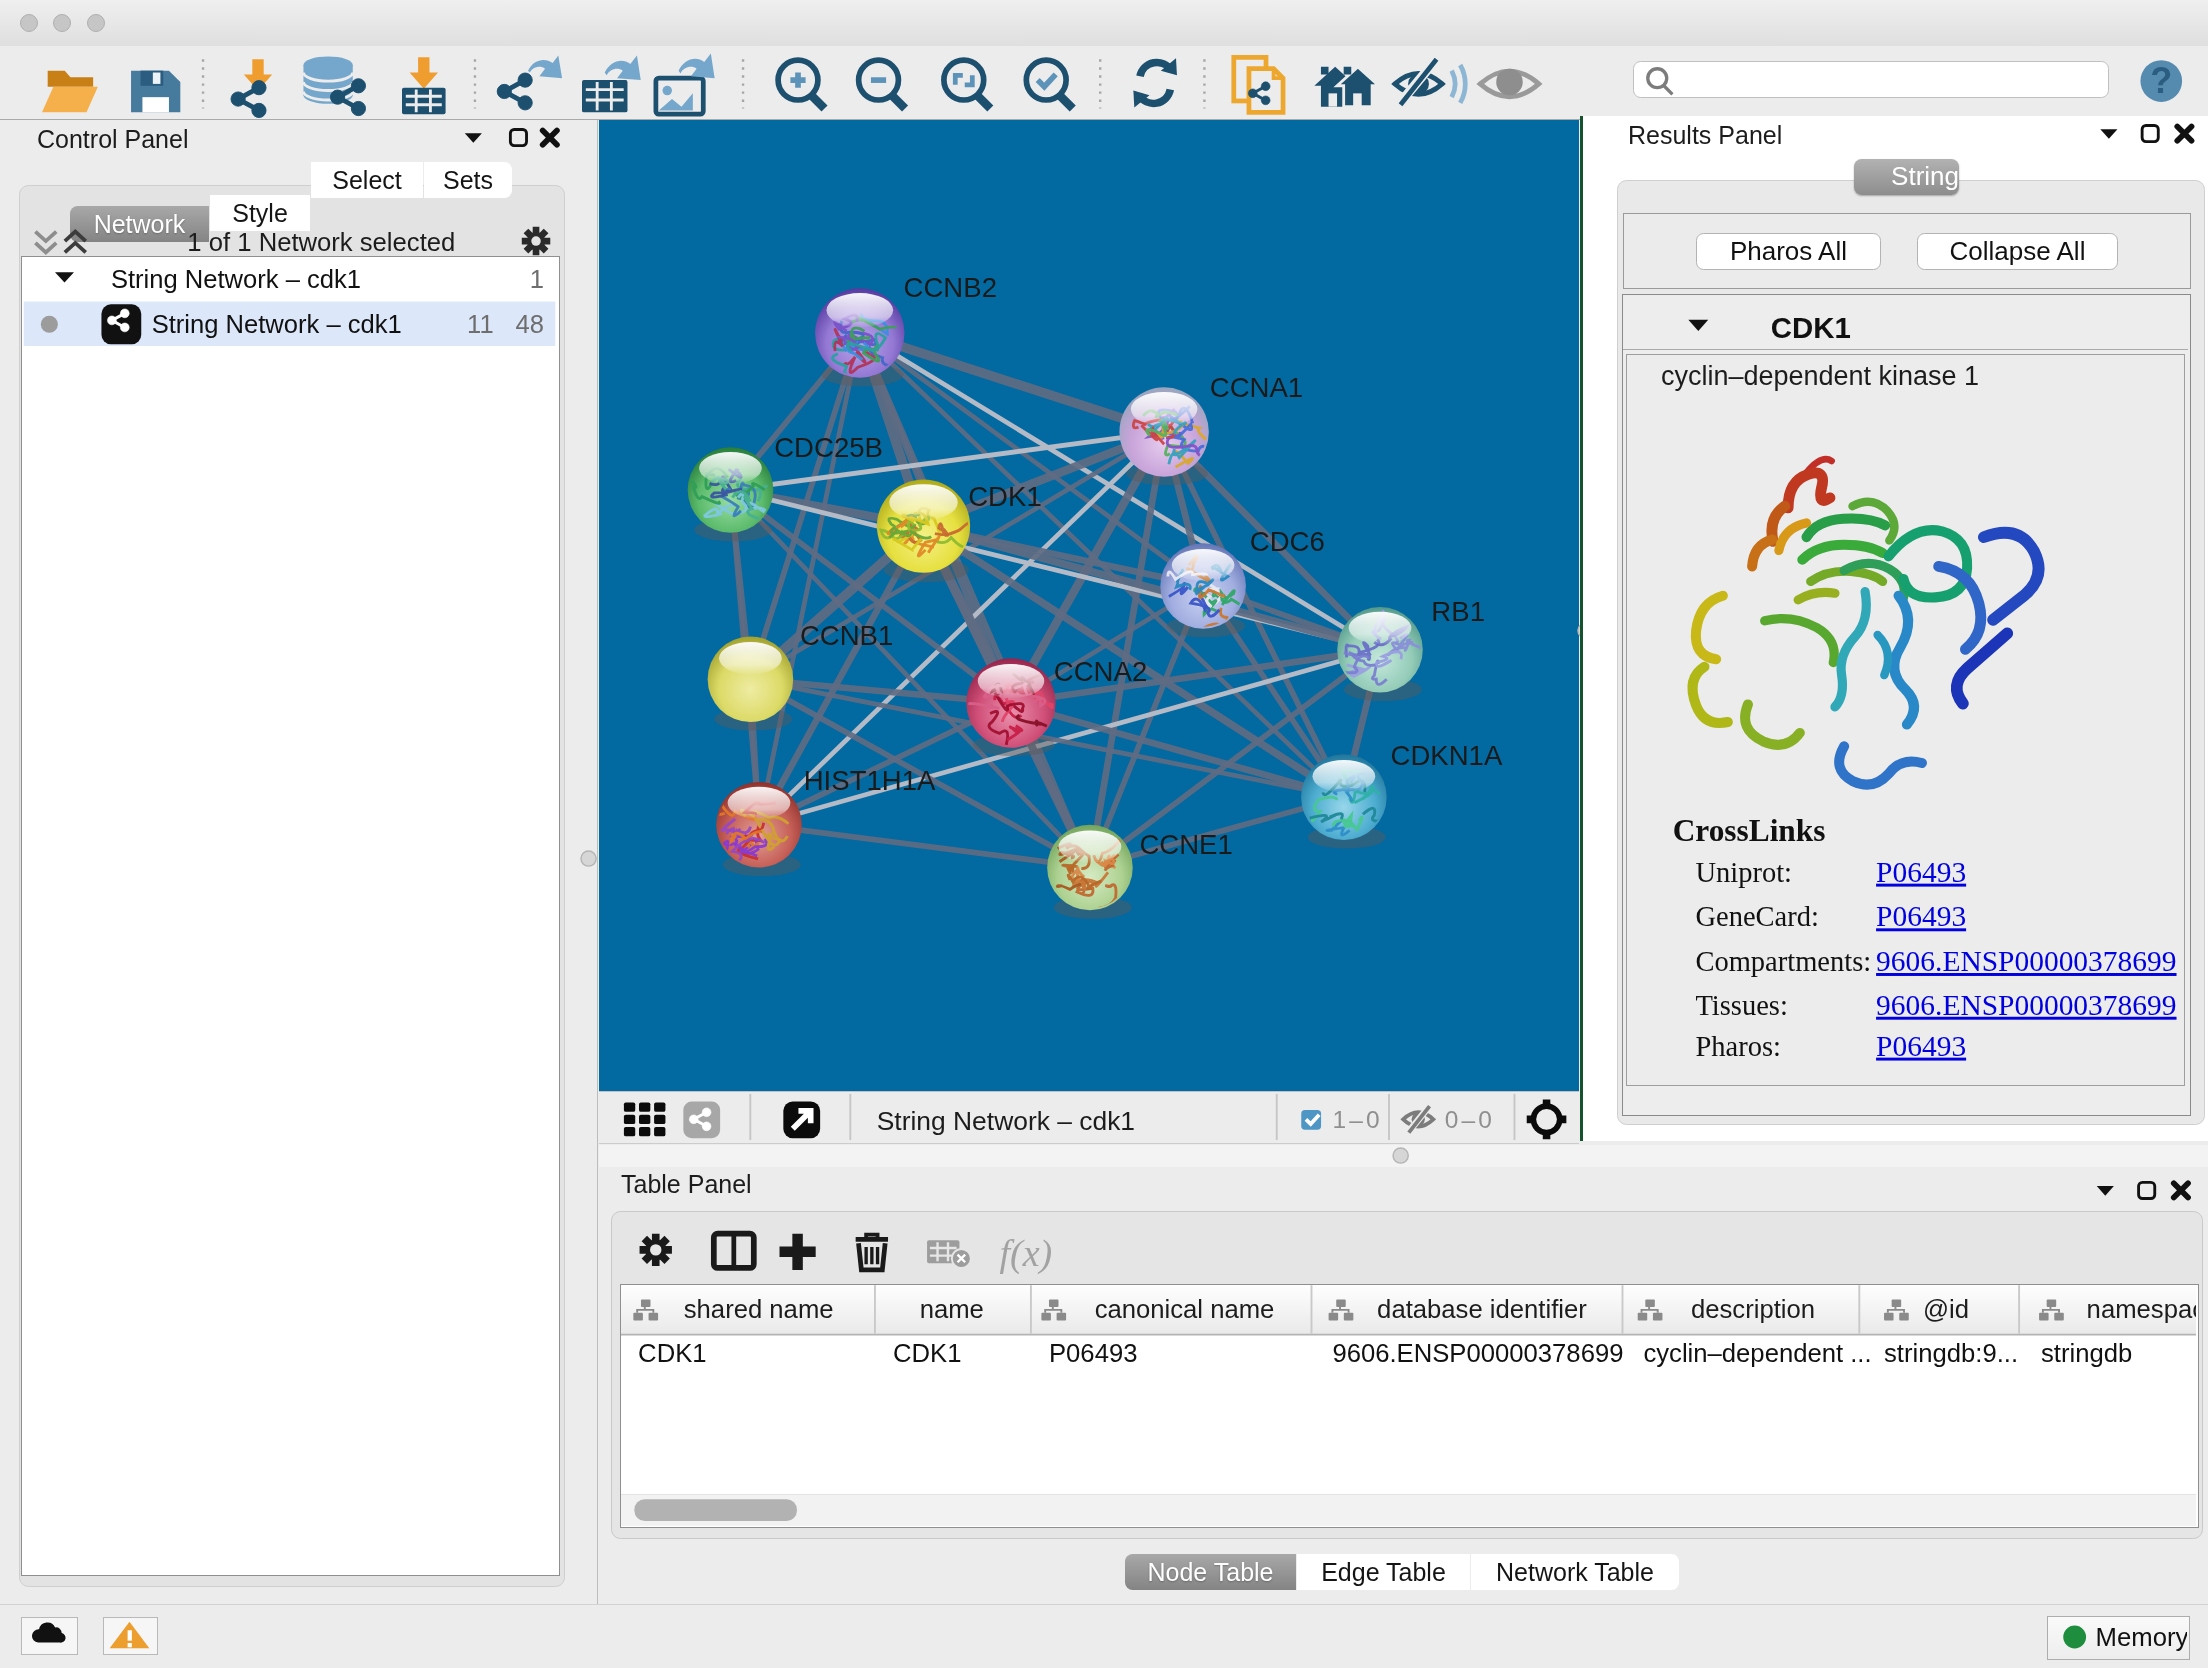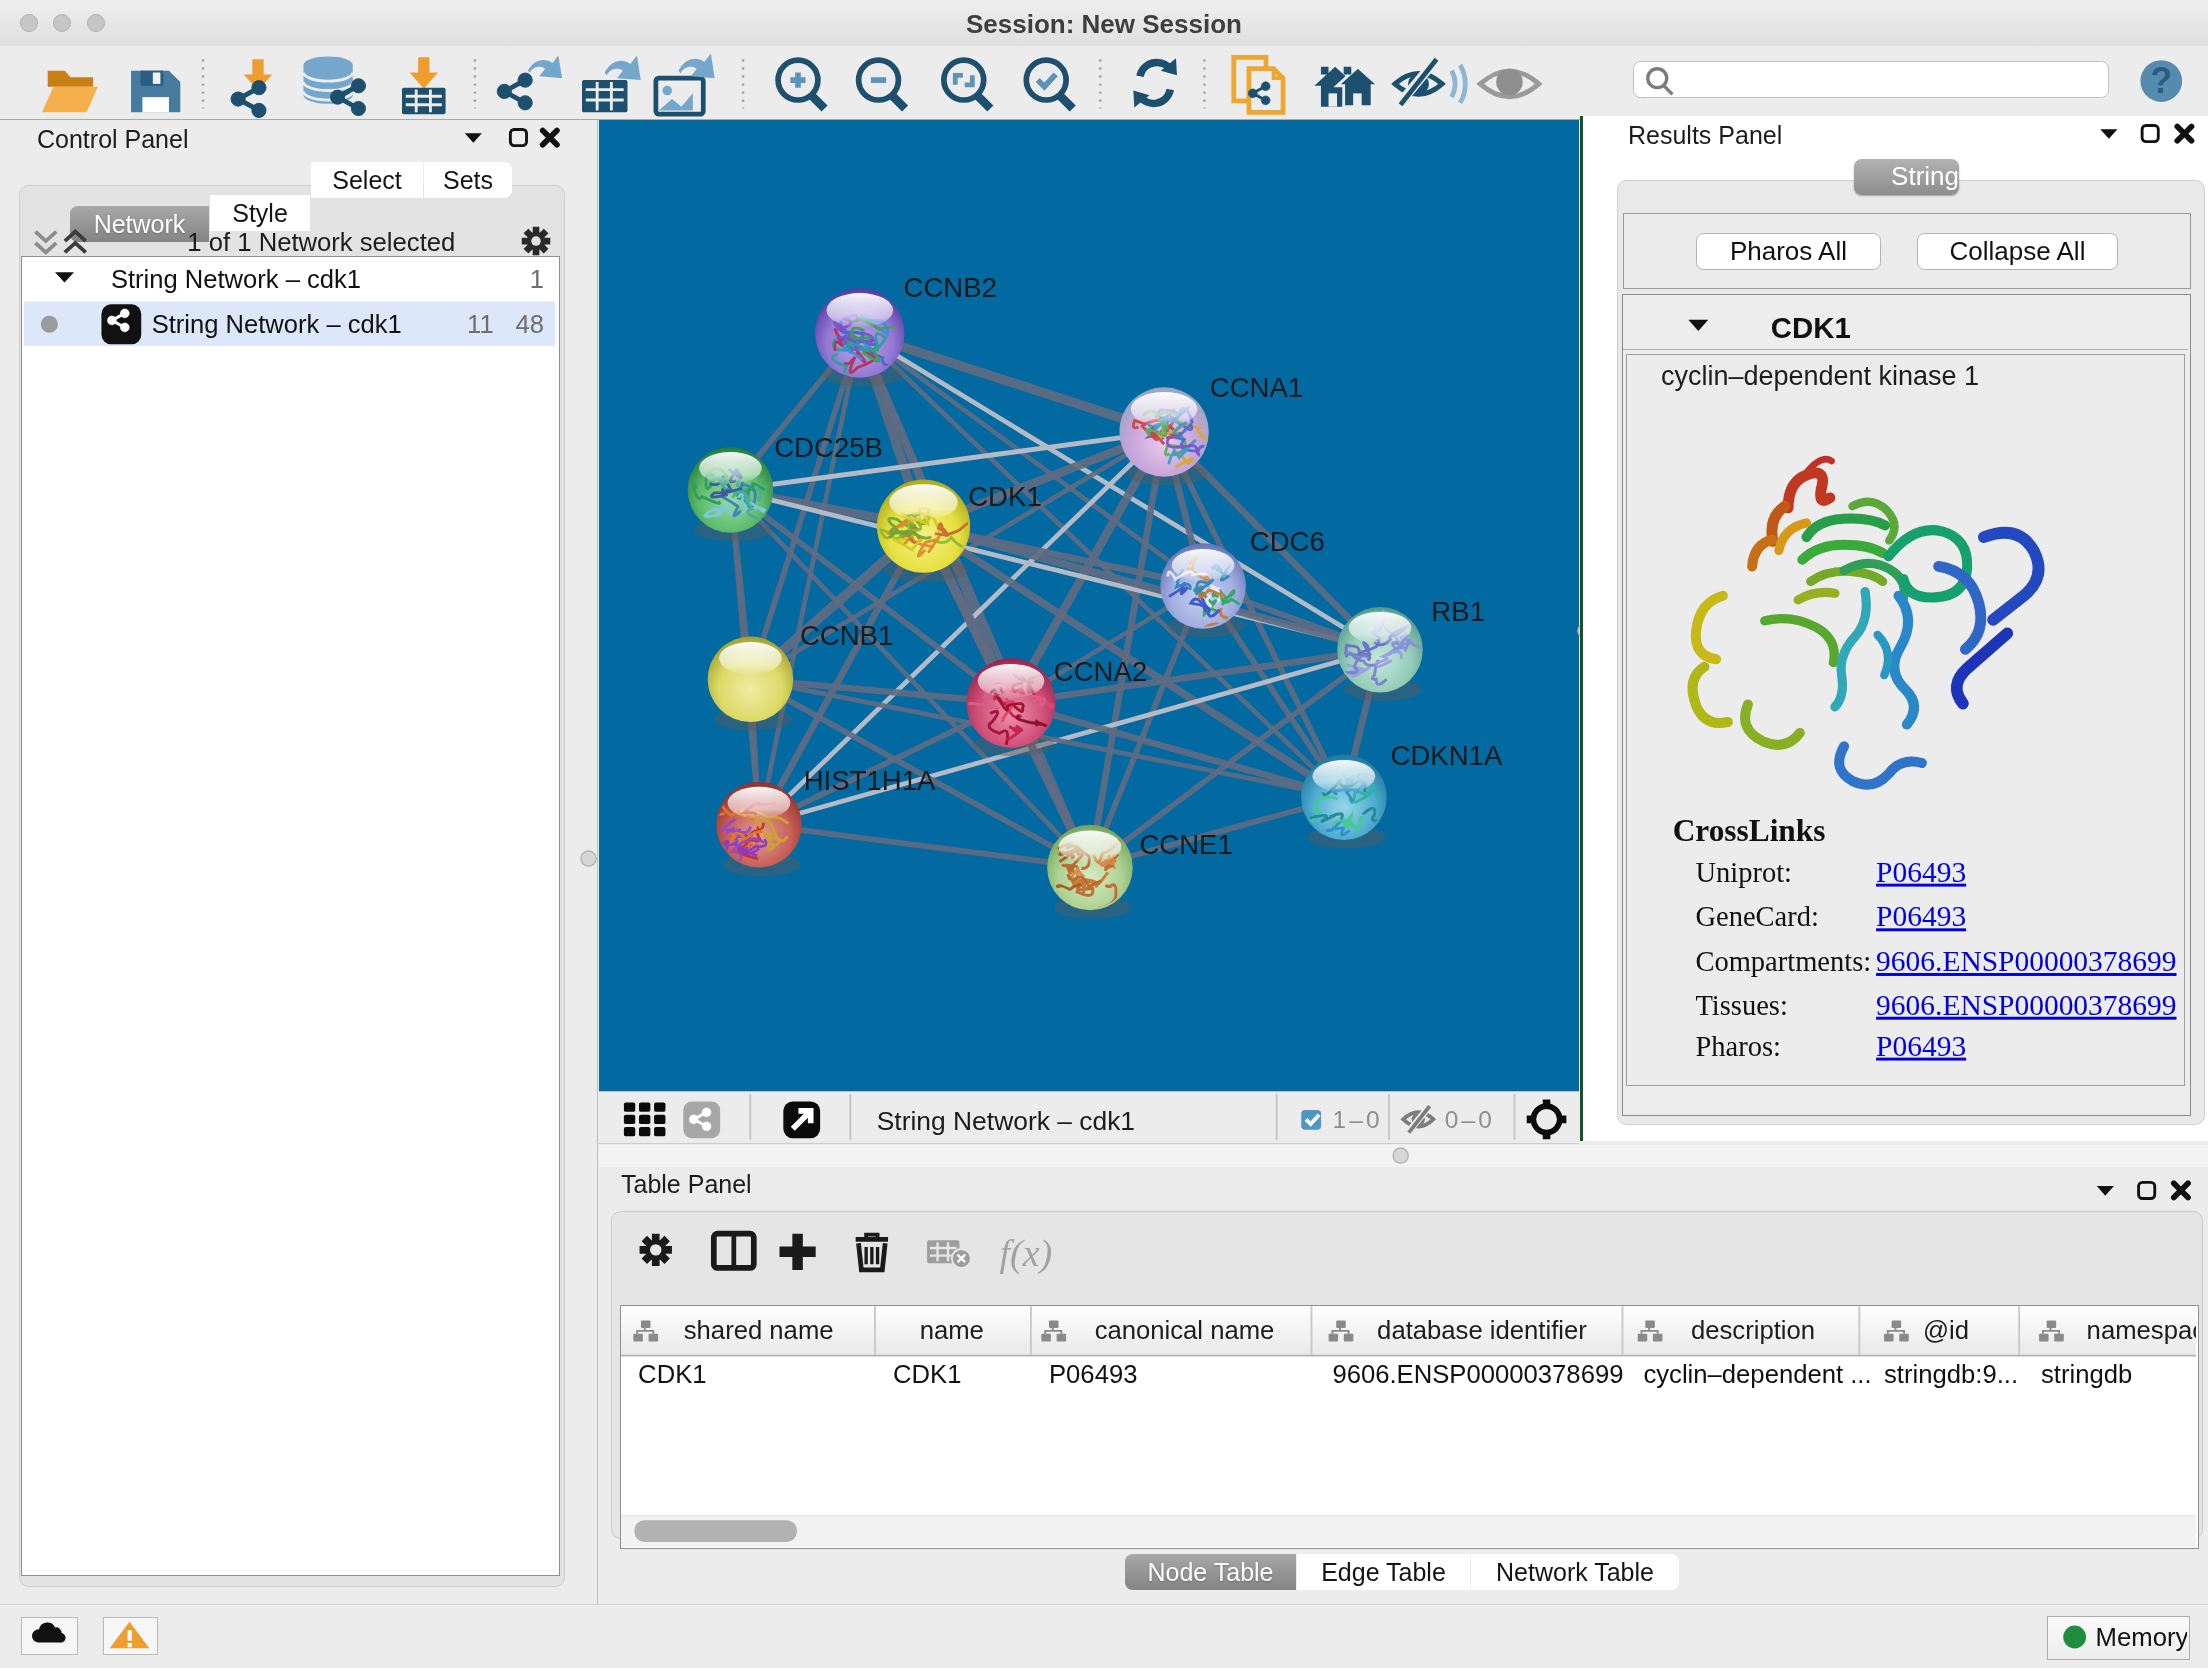--- a/index.html
+++ b/index.html
@@ -24,33 +24,32 @@
   #cp-list { position:absolute; left:21px; top:136px; width:539px; height:1320px; background:#fff; border:1.9px solid #8f8f8f; }
   
   #netview { left:599px; top:120px; width:980px; height:971px; background:#0369a1; }
   #netbar { left:599px; top:1091px; width:980px; height:53px; background:#ececec; border-top:1.9px solid #c2c2c2; border-bottom:1px solid #cccccc; }
   #hsplit { left:599px; top:1145px; width:1609px; height:22px; background:#f3f3f3; }
   
   #rpanel { left:1580px; top:116px; width:629px; height:1025px; background:#ffffff; border-left:3px solid #14532d; }
   
   #tpanel { left:599px; top:1167px; width:1609px; height:372px; background:#ececec; }
   #tp-toolbox { position:absolute; left:12.4px; top:44px; width:1592px; height:328px; background:#e5e5e5; border:1px solid #c9c9c9; border-radius:9.5px; }
-  #tp-table { position:absolute; left:21px; top:138px; width:1579px; height:244px; background:#fff; border:1.9px solid #8f8f8f;padding-left:16px; }
+  #tp-table { position:absolute; left:21px; top:117px; width:1579px; height:244px; background:#fff; border:1.9px solid #8f8f8f;padding-left:16px; }
   
   #btabs { left:0px; top:1553px; width:2208px; height:38px; }
   #statusbar { left:0; top:1604px; width:2208px; height:65px; background:#ececec; border-top:1.9px solid #d2d2d2; }
   .sbtn { position:absolute; top:12.4px; width:57px; height:38px; background:#f6f6f6; border:1.9px solid #b9b9b9; }
 </style>
 </head>
 <body>
 <div class="abs" id="titlebar">
   <div class="tlight" style="left:20px"></div>
   <div class="tlight" style="left:53px"></div>
   <div class="tlight" style="left:87px"></div>
-  <div id="title">Session: New Session</div>
 </div>
 <div class="abs" id="toolbar">
   <div id="searchbox"></div>
   <svg width="2208" height="72" style="position:absolute;left:0;top:0" viewBox="0 0 2322 76">
     <defs>
       <g id="shareglyph">
         <circle cx="22" cy="4" r="7.5"></circle>
           <circle cx="0" cy="16" r="7.5"></circle>
           <circle cx="22" cy="28" r="7.5"></circle>
         <path d="M0 16 L22 4 M0 16 L22 28" stroke-width="5" fill="none"></path>

